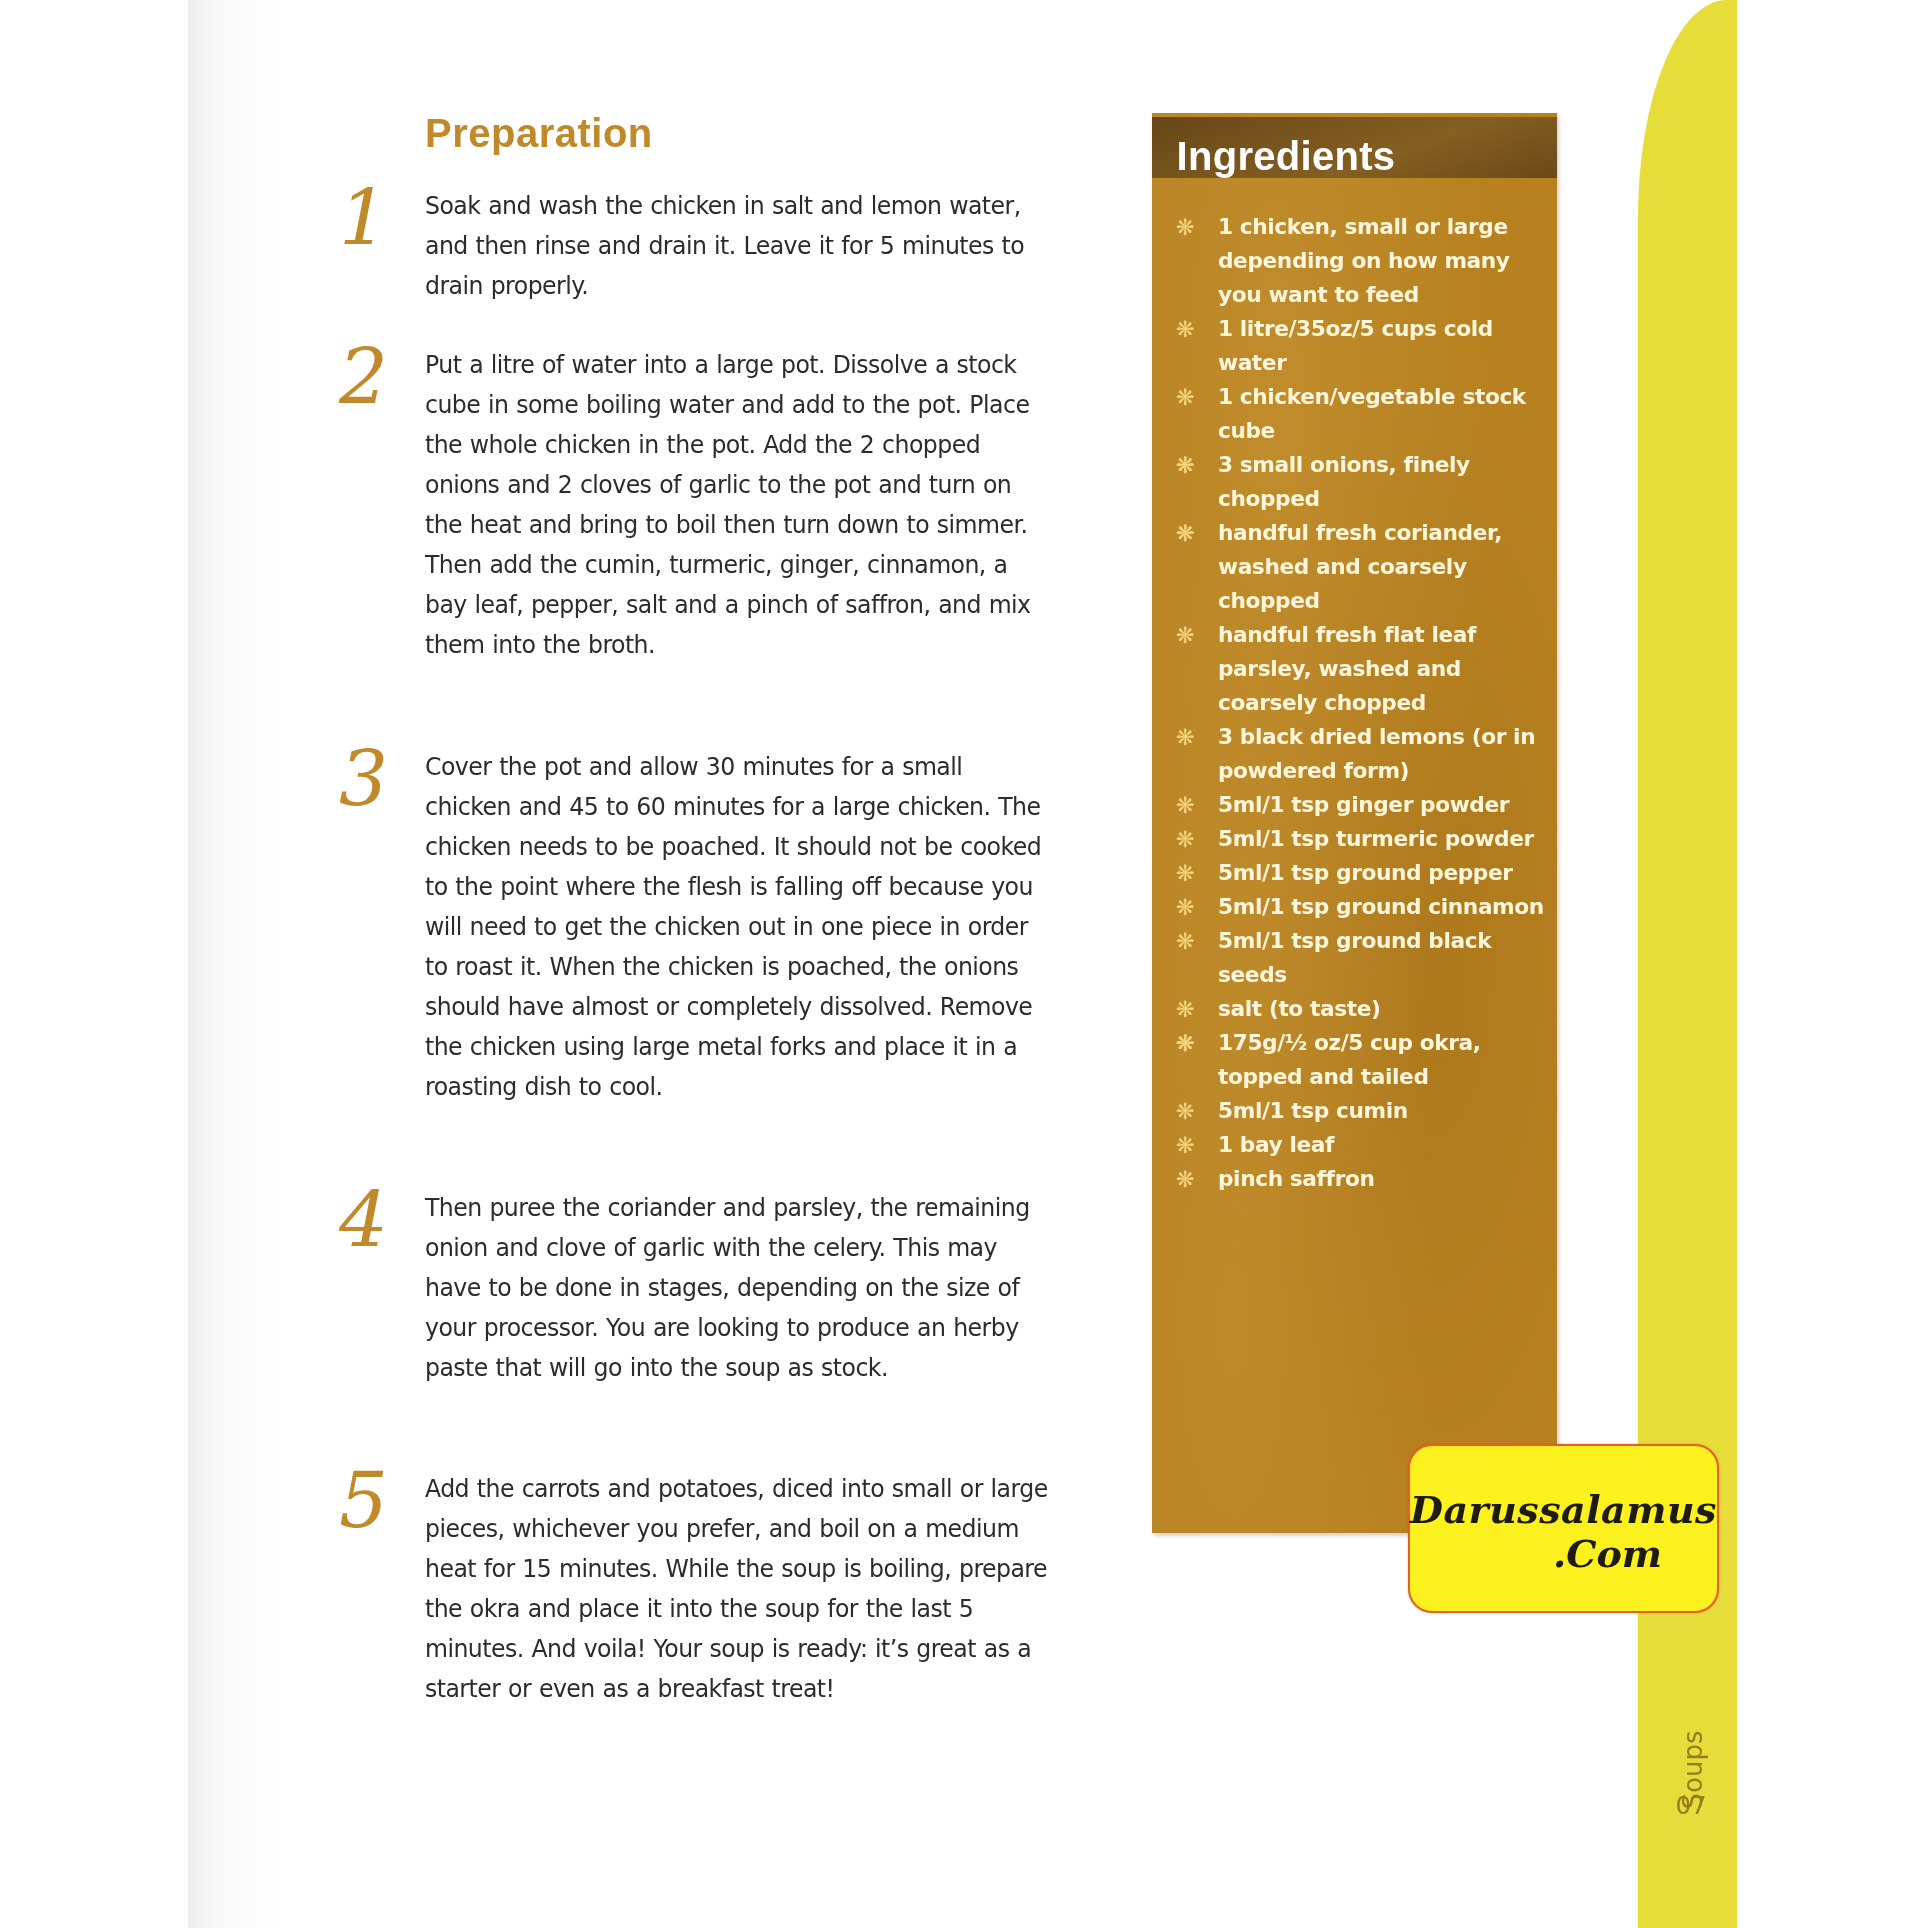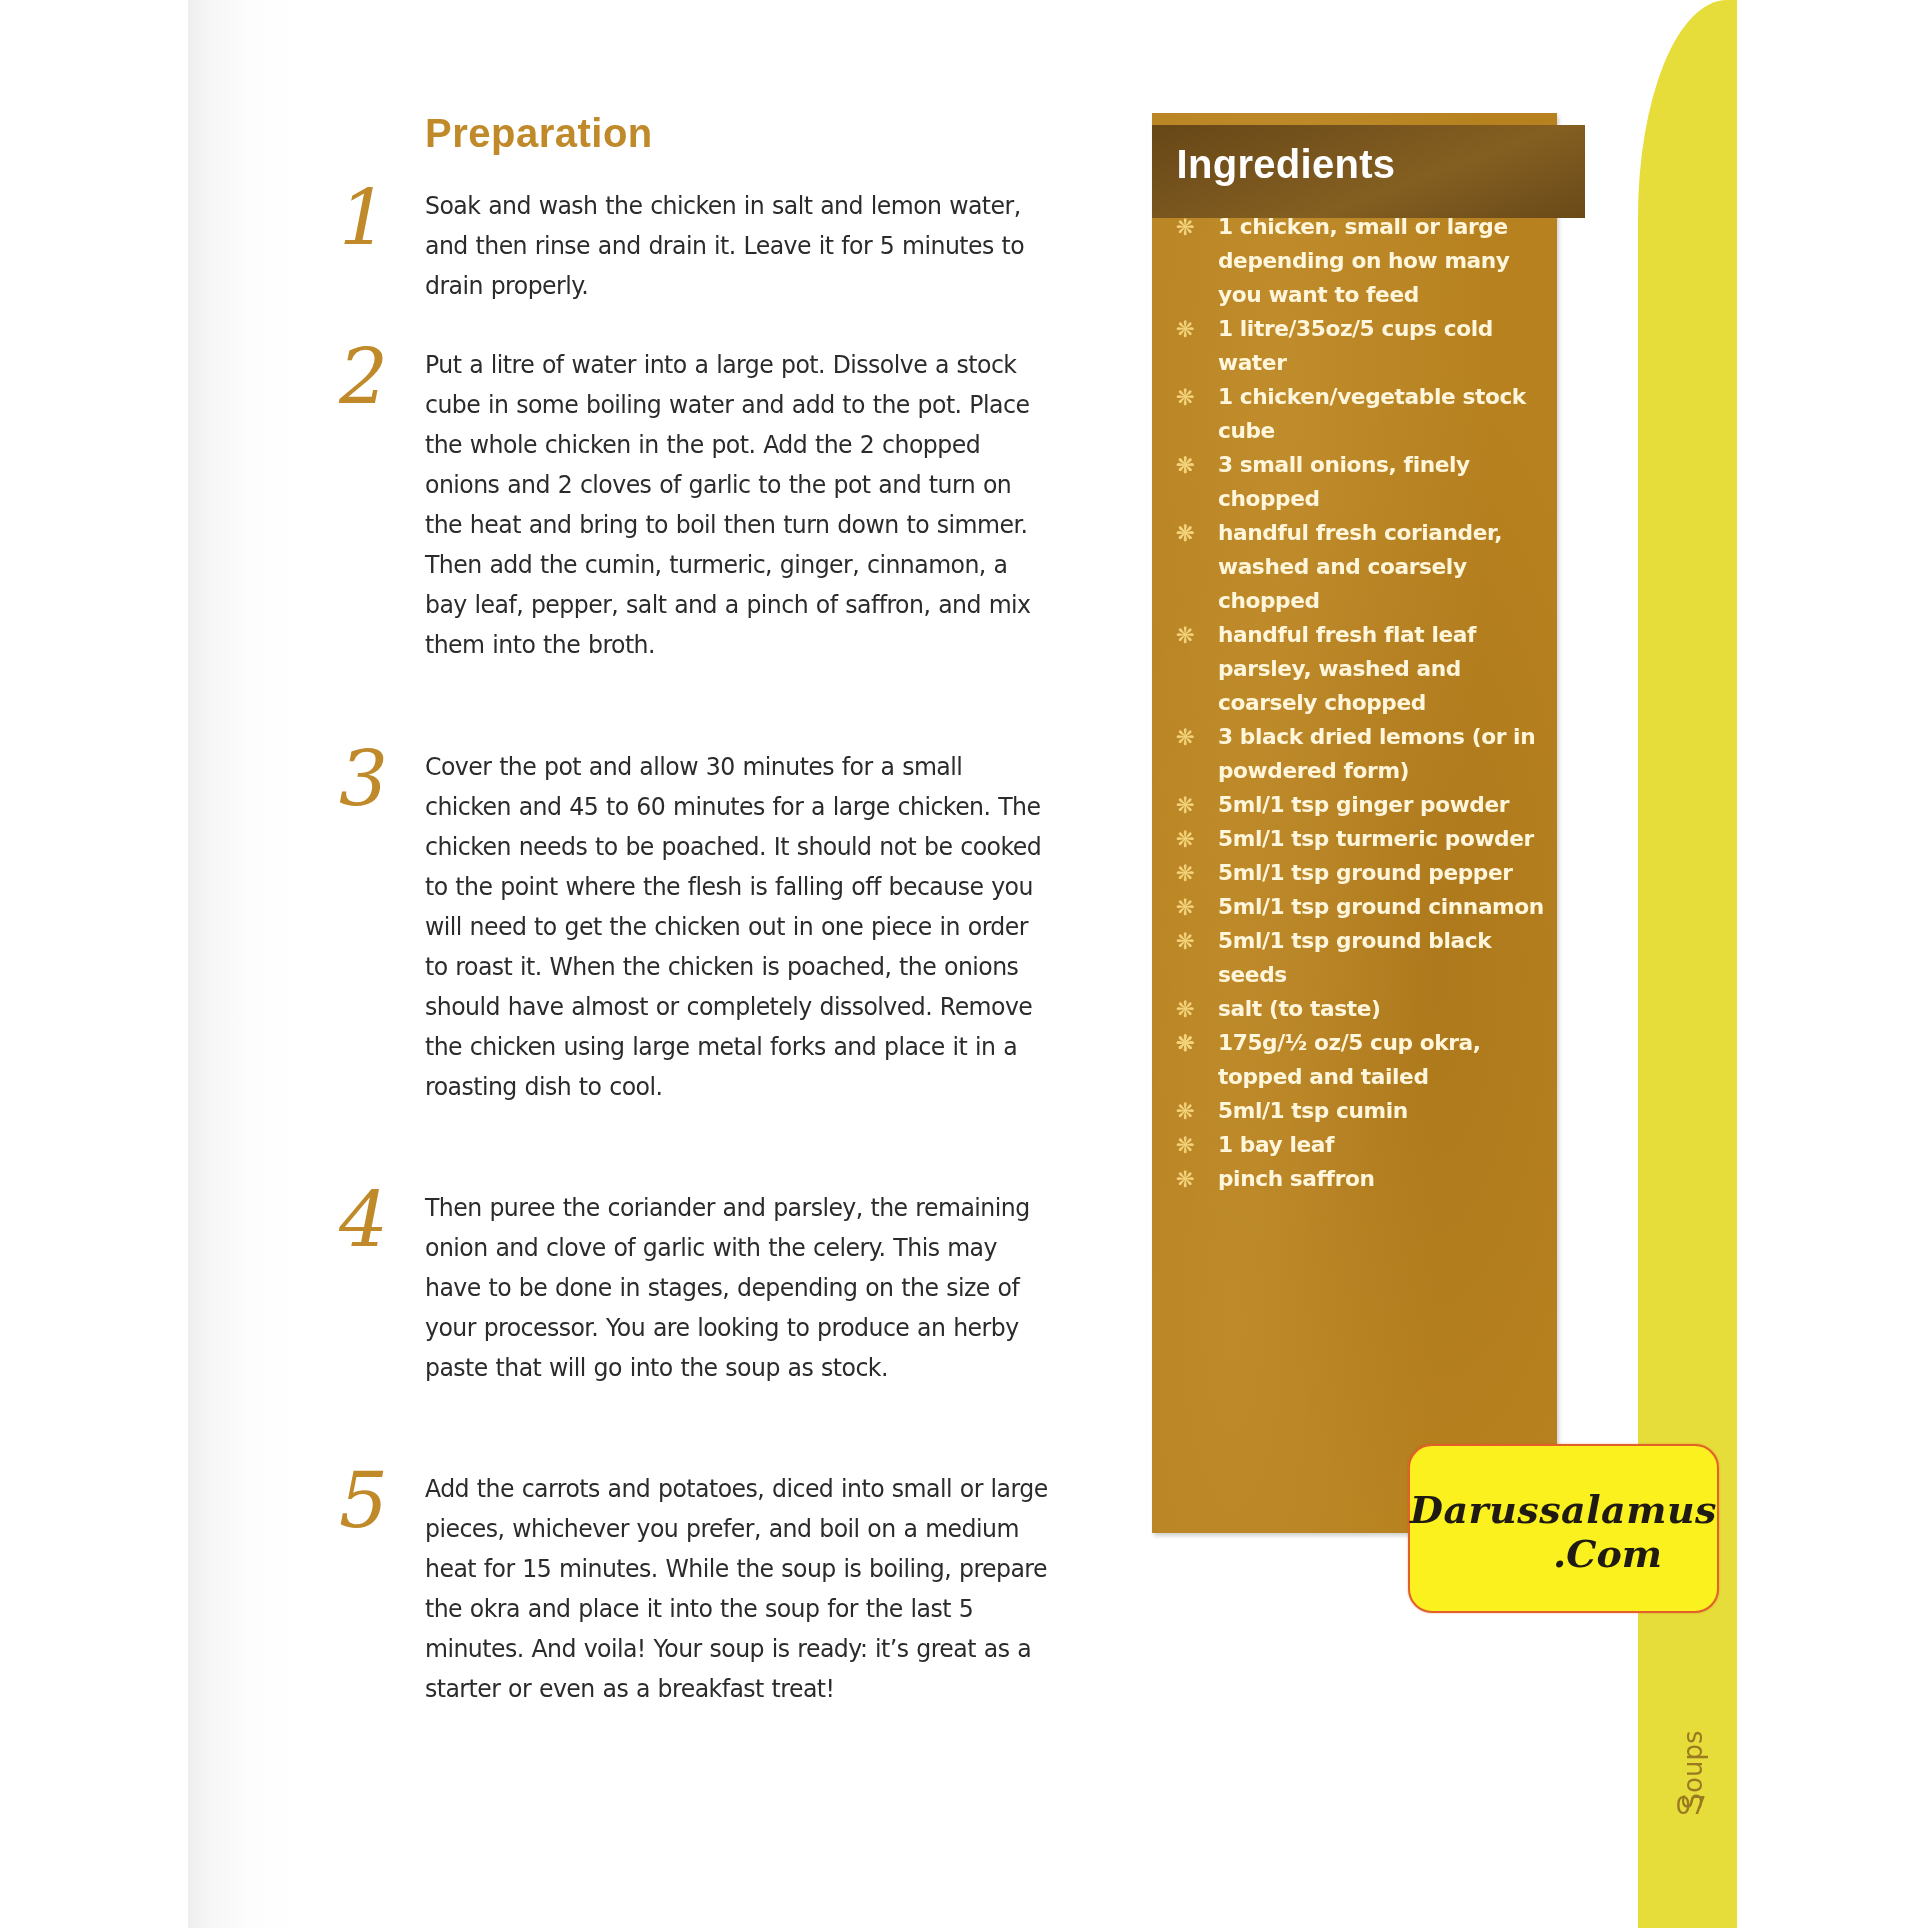--- a/index.html
+++ b/index.html
@@ -18,22 +18,22 @@
   .step-text { position:absolute; left:86px; top:0; width:621px; font-family:"DejaVu Sans", sans-serif;
                font-size:25.4px; line-height:40px; color:#2b2b2b; letter-spacing:-0.6px; word-spacing:0.9px;
                transform:scaleX(0.93); transform-origin:left top; width:678px; }
   .ing-box { position:absolute; left:1152px; top:113px; width:405px; height:1420px;
              background:#b7811f;
              background-image:
                radial-gradient(ellipse at 30% 20%, rgba(255,220,140,0.12), transparent 55%),
                radial-gradient(ellipse at 70% 60%, rgba(90,50,0,0.10), transparent 50%),
                radial-gradient(ellipse at 20% 85%, rgba(255,220,140,0.10), transparent 45%);
              box-shadow: 1.9px 2.8px 3.8px rgba(0,0,0,0.18); }
-  .ing-header { position:absolute; left:0; top:12px; width:405px; height:93px; background:#7e5a1f;
-                background-image:linear-gradient(160deg, rgba(60,35,10,0.35), rgba(150,110,40,0.25) 60%, rgba(60,35,10,0.3));padding-left:28px; }
+  .ing-header { position:absolute; left:0; top:4px; width:405px; height:61px; background:#7e5a1f;
+                background-image:linear-gradient(160deg, rgba(60,35,10,0.35), rgba(150,110,40,0.25) 60%, rgba(60,35,10,0.3)); }
   .ing-title { position:absolute; left:24.5px; top:17px; font-family:"Liberation Sans", sans-serif; font-weight:bold;
                font-size:40px; color:#ffffff; letter-spacing:0.3px; }
   .ing-list { position:absolute; left:0; top:97px; width:405px; margin:0; padding:0; list-style:none; }
   .ing-item { position:relative; padding-left:66px; padding-right:5.6px; font-family:"DejaVu Sans", sans-serif;
               font-weight:bold; font-size:21.7px; line-height:34px; color:#fff6dc; letter-spacing:-0.4px; }
   .ing-bullet { position:absolute; left:22.6px; top:0; width:21px; height:34px; color:#f3d37a; font-size:22.6px;
                 line-height:34px; text-align:center; }
   .watermark { position:absolute; left:1408px; top:1444px; width:311px; height:169px; border-radius:24px;
                background:#fbf11e; border:2.8px solid #e2602a; box-sizing:border-box;
                box-shadow: 0 0 1.9px rgba(200,80,20,0.5); text-align:center; }

